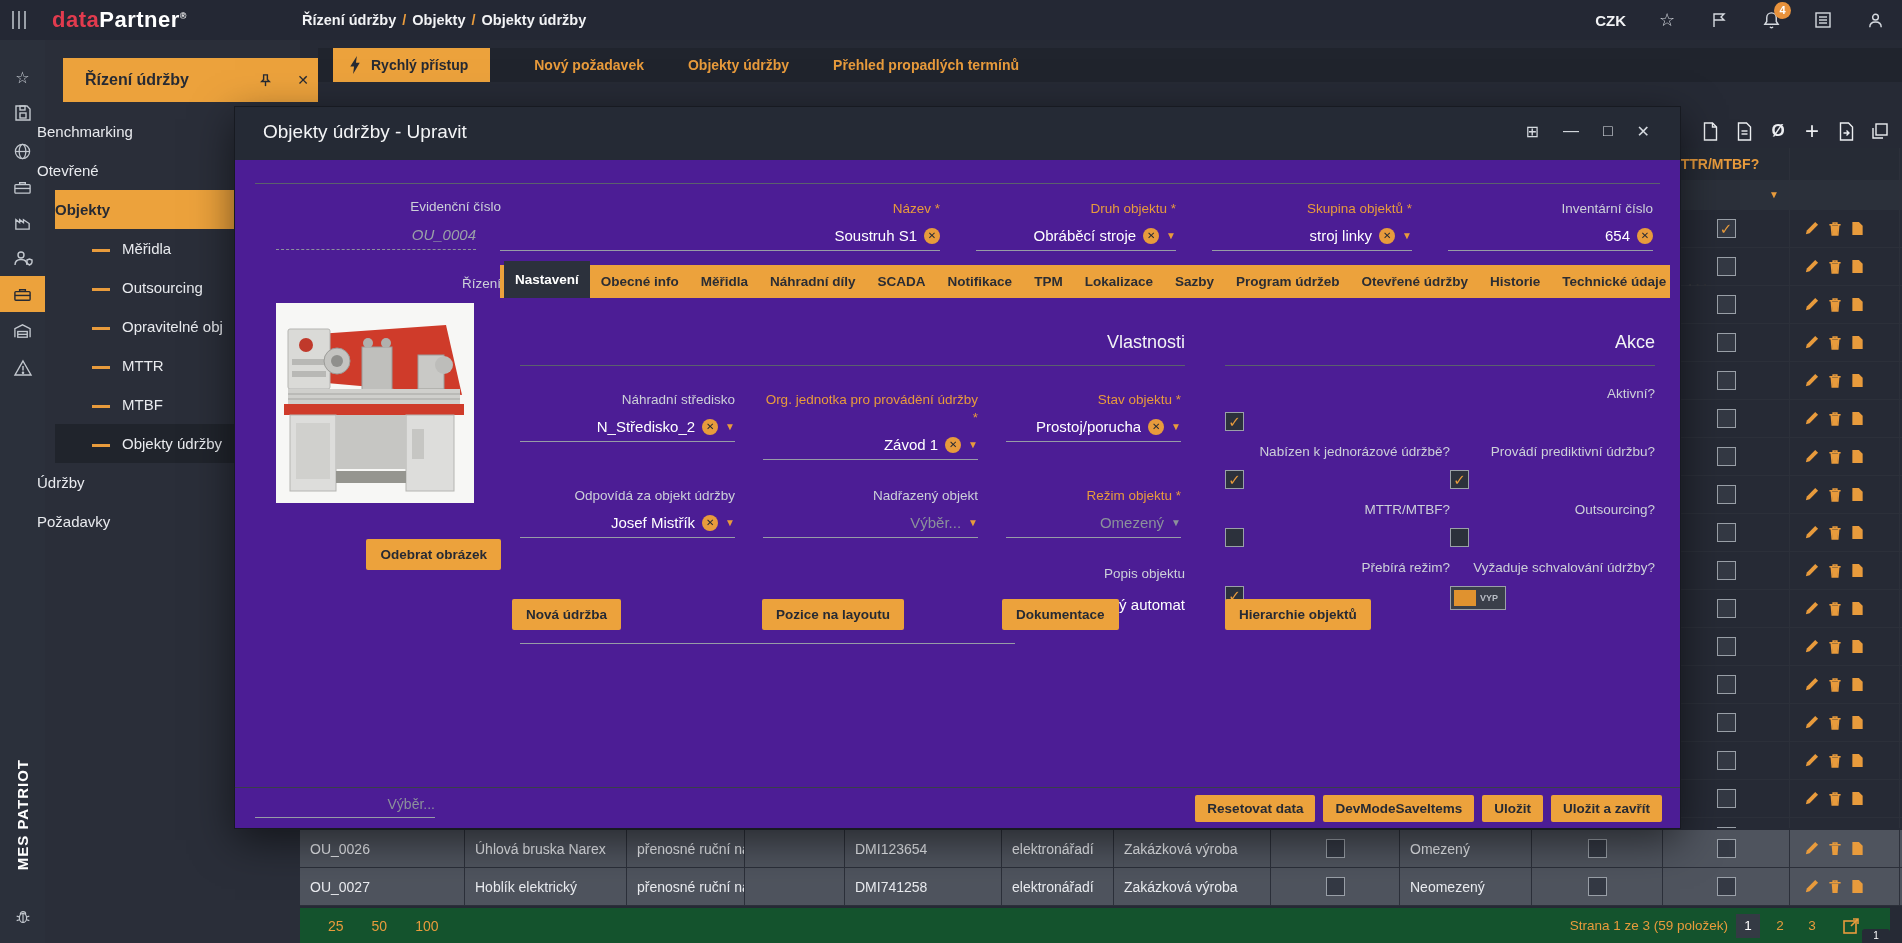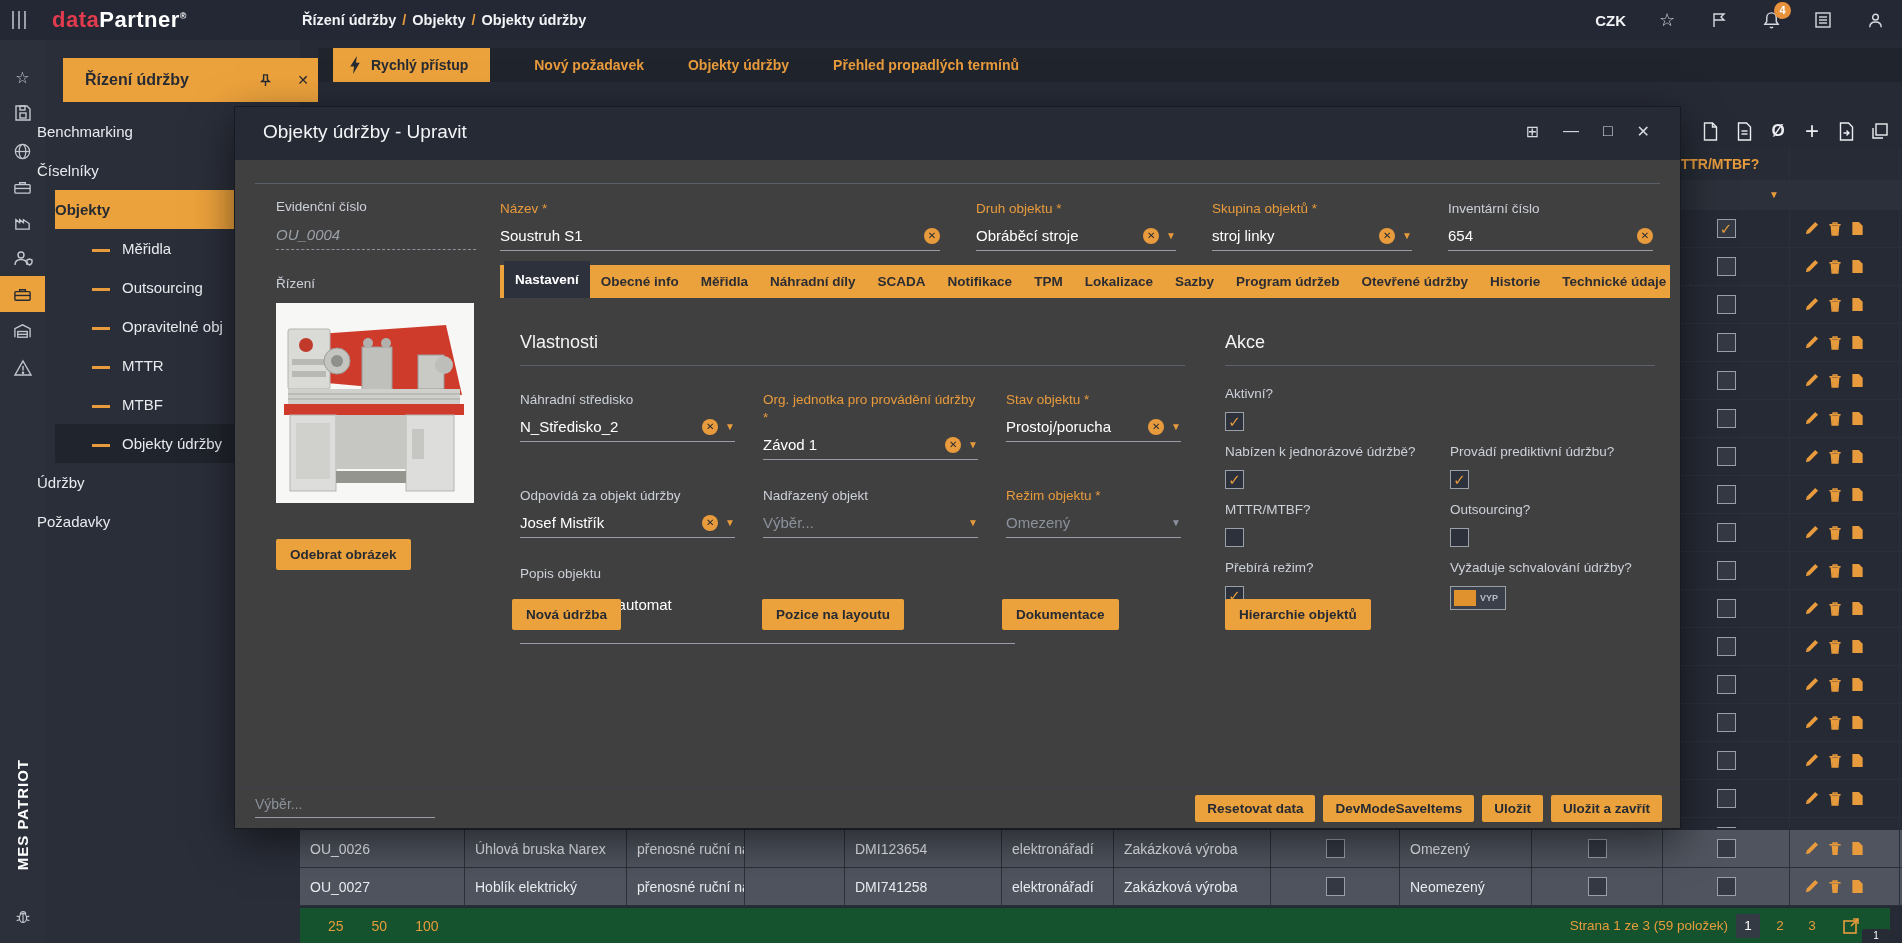--- a/index.html
+++ b/index.html
@@ -67,21 +67,21 @@
   
   .pager{position:absolute;left:300px;top:908px;width:1590px;height:35px;background:#14532d;display:flex;align-items:center;}
   .psize{color:#e89b3c;font-size:14px;margin-left:28px;}
   .pstatus{margin-left:auto;color:#e89b3c;font-size:13.5px;}
   .pnum{width:24px;height:24px;line-height:24px;text-align:center;font-size:13.5px;color:#e89b3c;margin-left:8px;}
   .pnum.cur{background:#343a44;color:#fff;}
   .pexp{width:26px;height:26px;margin-left:14px;margin-right:26px;display:flex;align-items:center;justify-content:center;}
   .corner-badge{position:absolute;left:1862px;top:929px;width:28px;height:14px;background:#262b36;color:#fff;font-size:10px;text-align:center;line-height:14px;border-radius:3px 3px 0 0;}
 
   
-  .modal{position:absolute;left:235px;top:107px;width:1445px;height:721px;background:#404040;box-shadow:0 0 0 1px #171a21,0 12px 40px rgba(0,0,0,.55);z-index:5;}
+  .modal{position:absolute;left:235px;top:107px;width:1445px;height:721px;background:#4c1d95;box-shadow:0 0 0 1px #171a21,0 12px 40px rgba(0,0,0,.55);z-index:5;text-align:right;}
   .m-titlebar{position:absolute;left:0;top:0;width:100%;height:53px;background:#252a35;}
   .m-title{position:absolute;left:28px;top:14px;font-size:19px;color:#f4f5f7;}
   .m-controls{position:absolute;right:30px;top:15px;display:flex;gap:24px;color:#d6dae0;font-size:16px;}
   .m-controls span{cursor:default;}
   .m-hr{position:absolute;left:20px;top:76px;width:1405px;height:1px;background:#5b616c;}
   .lbl{font-size:13.5px;color:#ccd0d8;}
   .lbl.req{color:#e89b3c;}
   .control{display:flex;align-items:center;border-bottom:1px solid #979ca6;padding-bottom:6px;gap:7px;margin-top:10px;}
   .control .val{flex:1;font-size:15px;color:#fff;white-space:nowrap;overflow:hidden;}
   .val.ghost{color:#8b919b;}
@@ -258,21 +258,21 @@
 
       <div class="mi">
         
         <span class="row-inner"></span>
         <span class="t2">Benchmarking</span>
       </div>
 
       <div class="mi">
         
         <span class="row-inner"></span>
-        <span class="t2">Číselníky</span>
+        <span class="t2">Otevřené</span>
       </div>
 
       <div class="mi hl">
         
         <span class="row-inner"></span>
         <span class="t2">Objekty</span>
       </div>
 
 
       <div class="mi">

